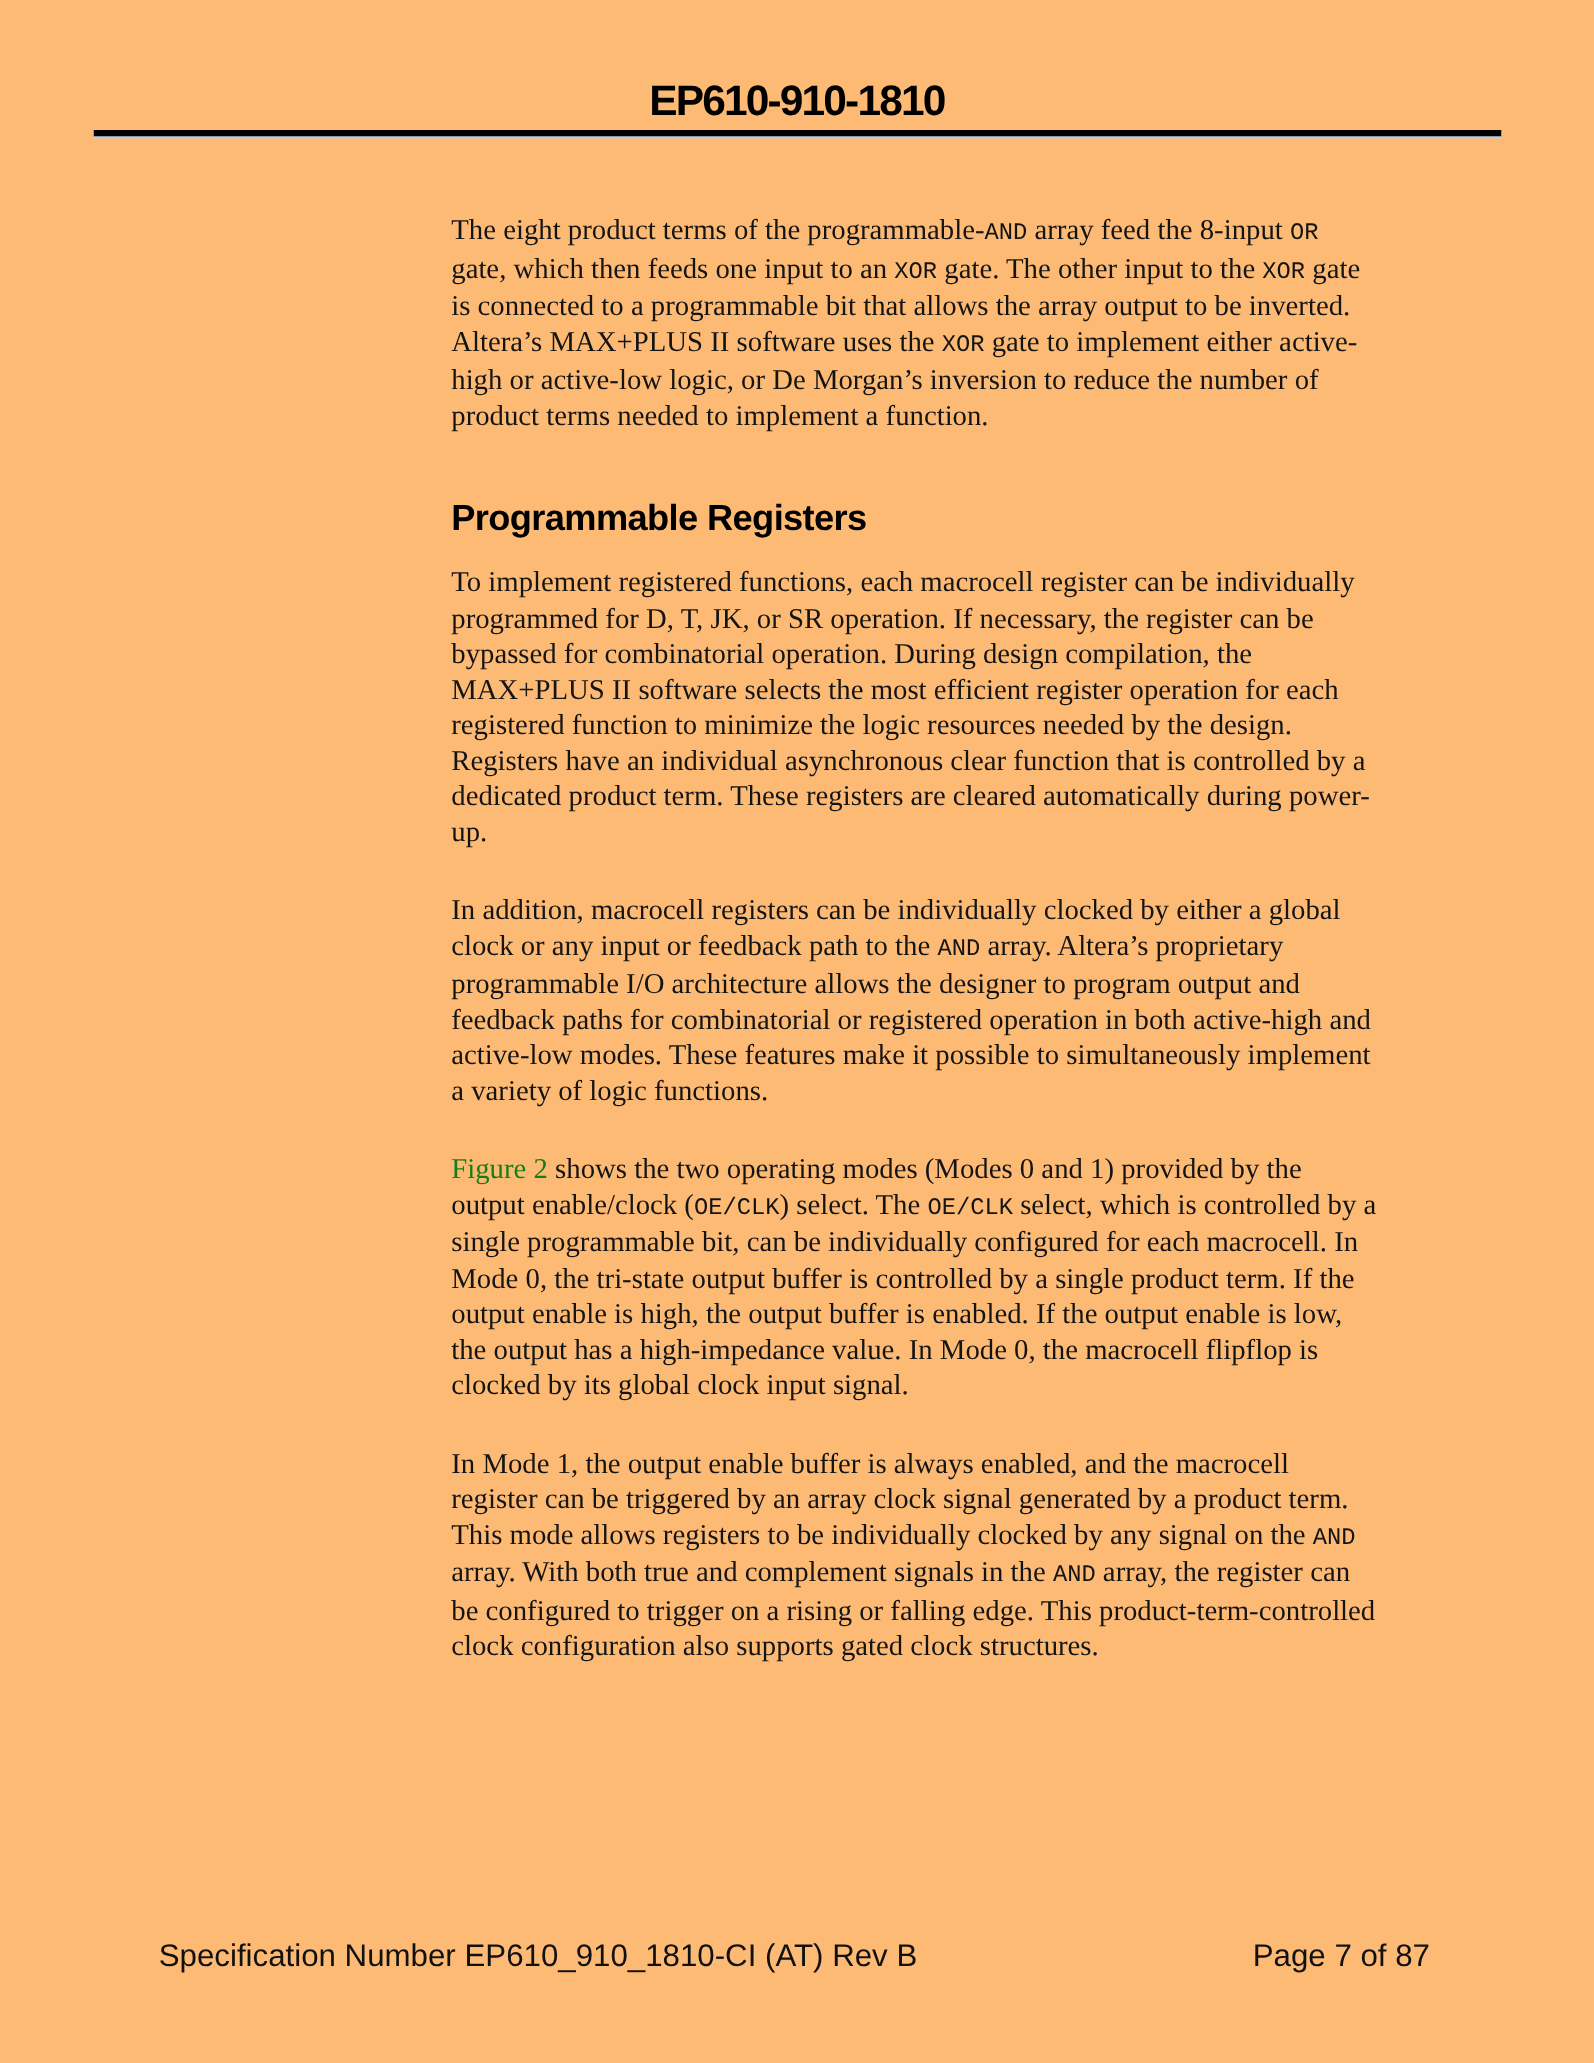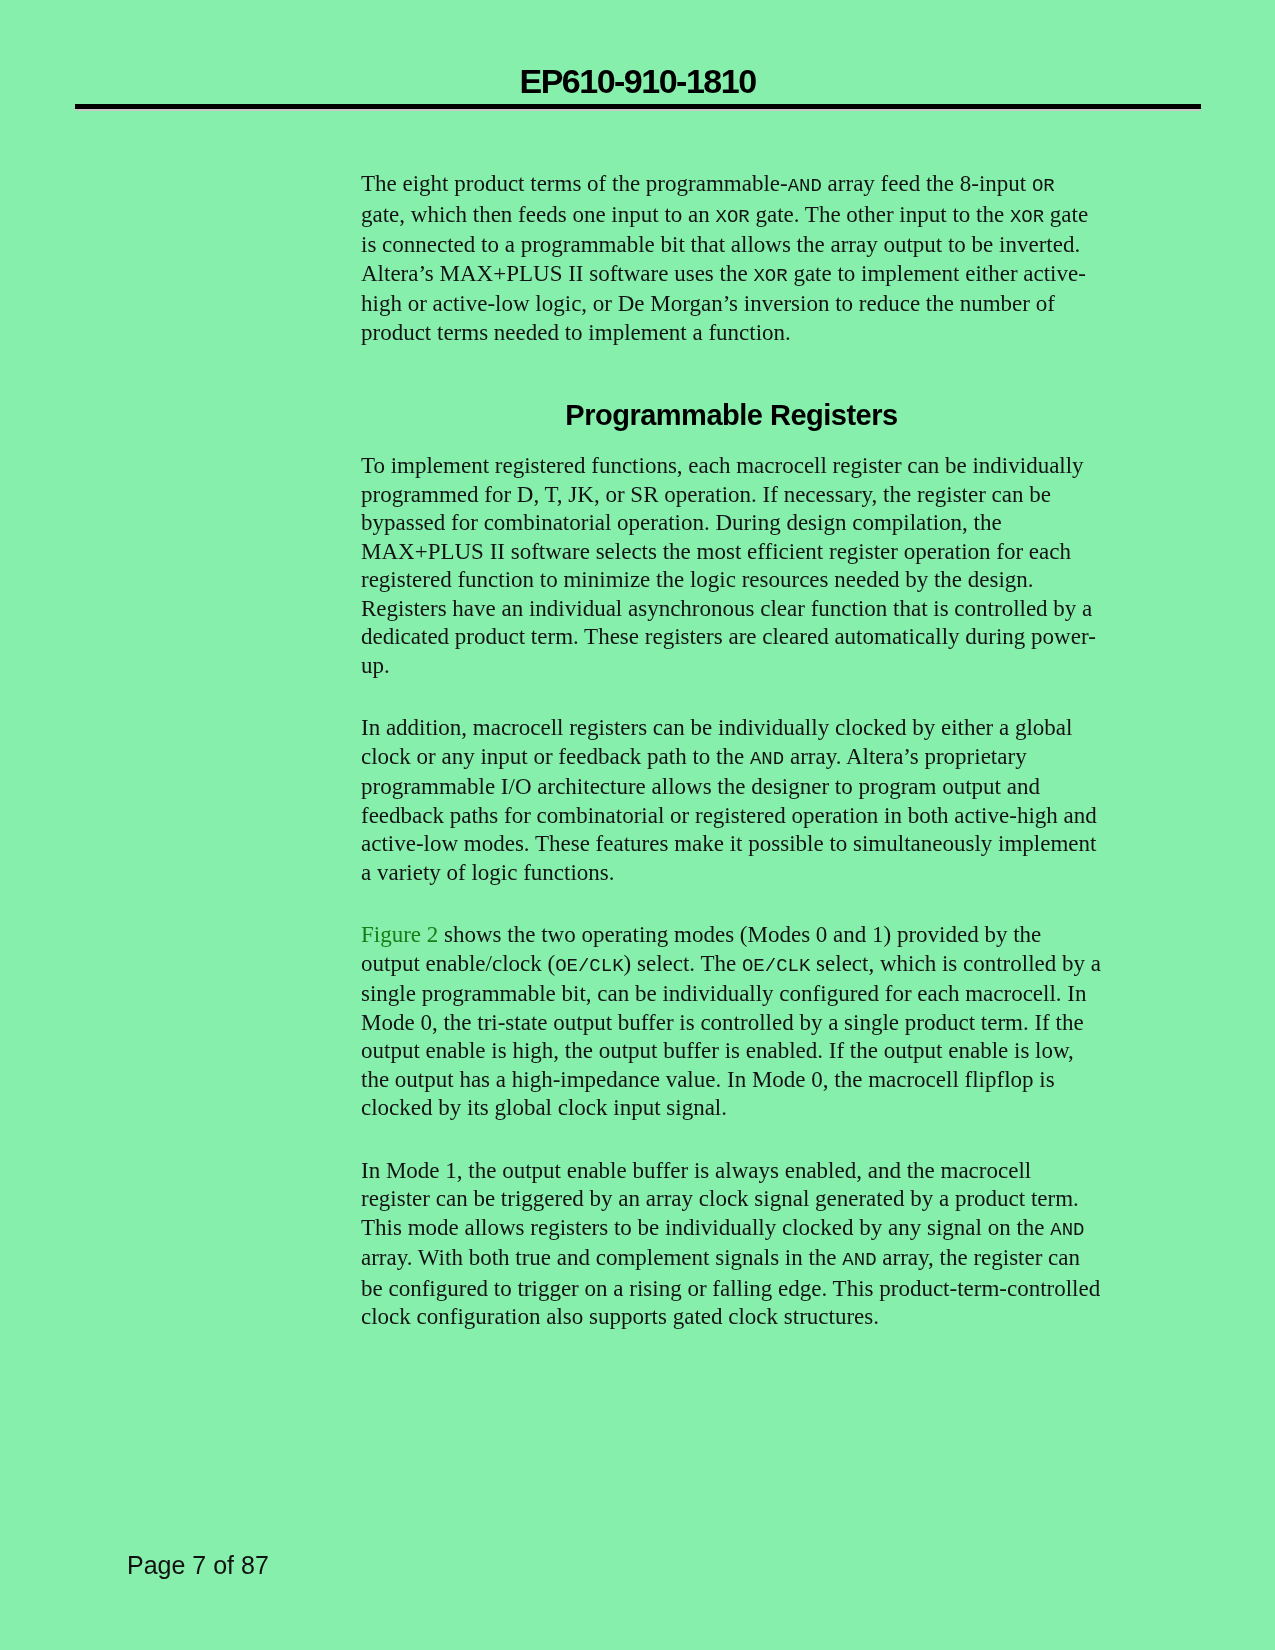--- a/index.html
+++ b/index.html
@@ -4,21 +4,21 @@
 <style>
   html, body {
     margin: 0;
     padding: 0;
     background: #ffffff;
   }
   .page {
     position: relative;
     width: 1275px;
     height: 1650px;
-    background: #86efac;
+    background: #fdba74;
     overflow: hidden;
     font-family: "Liberation Serif", serif;
     color: #141414;
   }
   .header-title {
     position: absolute;
     top: 62px;
     left: 0;
     width: 100%;
     text-align: center;
@@ -51,21 +51,20 @@
     margin: 0 0 34px 0;
   }
   .content h2 {
     font-family: "Liberation Sans", sans-serif;
     font-weight: bold;
     font-size: 29px;
     line-height: 32px;
     letter-spacing: -0.5px;
     color: #000000;
     margin: 52px 0 21px 0;
-    text-align: center;
   }
   .run-body { color: #141414; }
   .run-code {
     font-family: "Liberation Mono", monospace;
     font-size: 19px;
     color: #141414;
   }
   .run-link {
     color: var(--link-color, #177d17);
     cursor: pointer;
@@ -103,16 +102,17 @@
 
     <p><span class="run-body">In addition, macrocell registers can be individually clocked by either a global clock or any input or feedback path to the </span><span class="run-code">AND</span><span class="run-body"> array. Altera’s proprietary programmable I/O architecture allows the designer to program output and feedback paths for combinatorial or registered operation in both active-high and active-low modes. These features make it possible to simultaneously implement a variety of logic functions.</span></p>
 
 
     <p><span class="run-link">Figure 2</span><span class="run-body"> shows the two operating modes (Modes 0 and 1) provided by the output enable/clock (</span><span class="run-code">OE/CLK</span><span class="run-body">) select. The </span><span class="run-code">OE/CLK</span><span class="run-body"> select, which is controlled by a single programmable bit, can be individually configured for each macrocell. In Mode 0, the tri-state output buffer is controlled by a single product term. If the output enable is high, the output buffer is enabled. If the output enable is low, the output has a high-impedance value. In Mode 0, the macrocell flipflop is clocked by its global clock input signal.</span></p>
 
     <p><span class="run-body">In Mode 1, the output enable buffer is always enabled, and the macrocell register can be triggered by an array clock signal generated by a product term. This mode allows registers to be individually clocked by any signal on the </span><span class="run-code">AND</span><span class="run-body"> array. With both true and complement signals in the </span><span class="run-code">AND</span><span class="run-body"> array, the register can be configured to trigger on a rising or falling edge. This product-term-controlled clock configuration also supports gated clock structures.</span></p>
   </div>
 
   <div class="footer">
+    <span>Specification Number EP610_910_1810-CI (AT) Rev B</span>
     <span>Page 7 of 87</span>
   </div>
 
 </div>
 
 </body></html>

